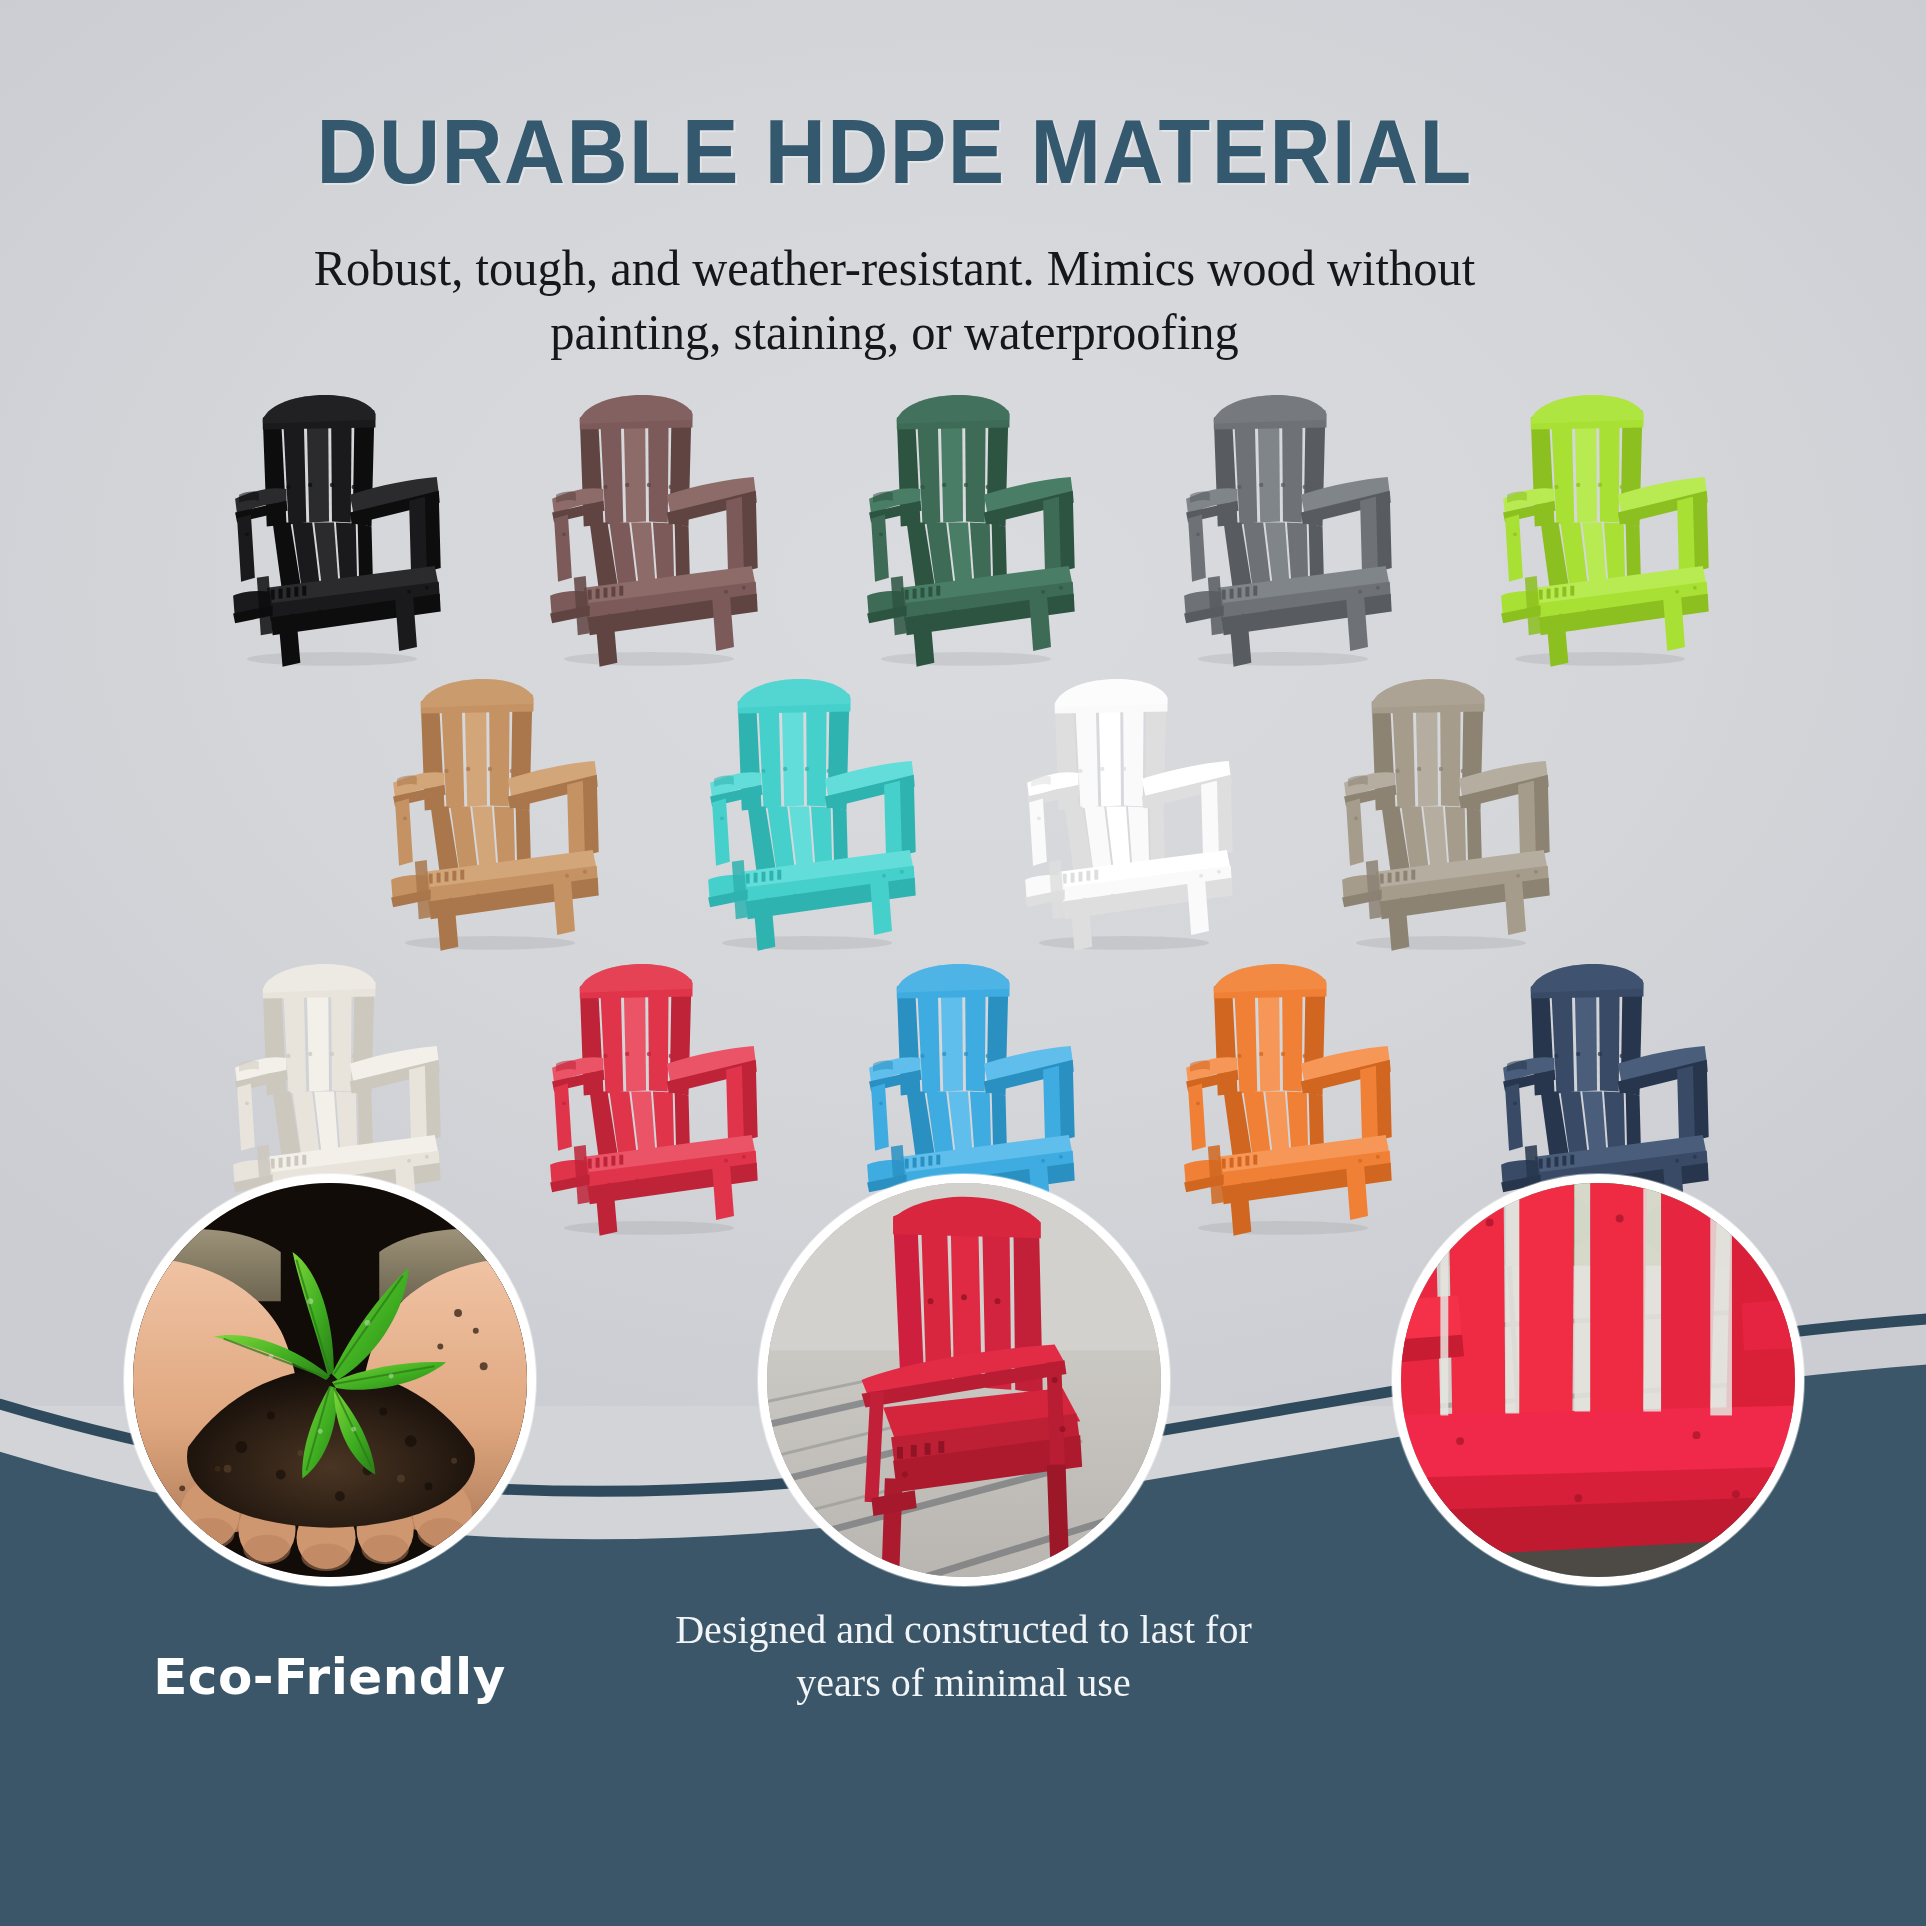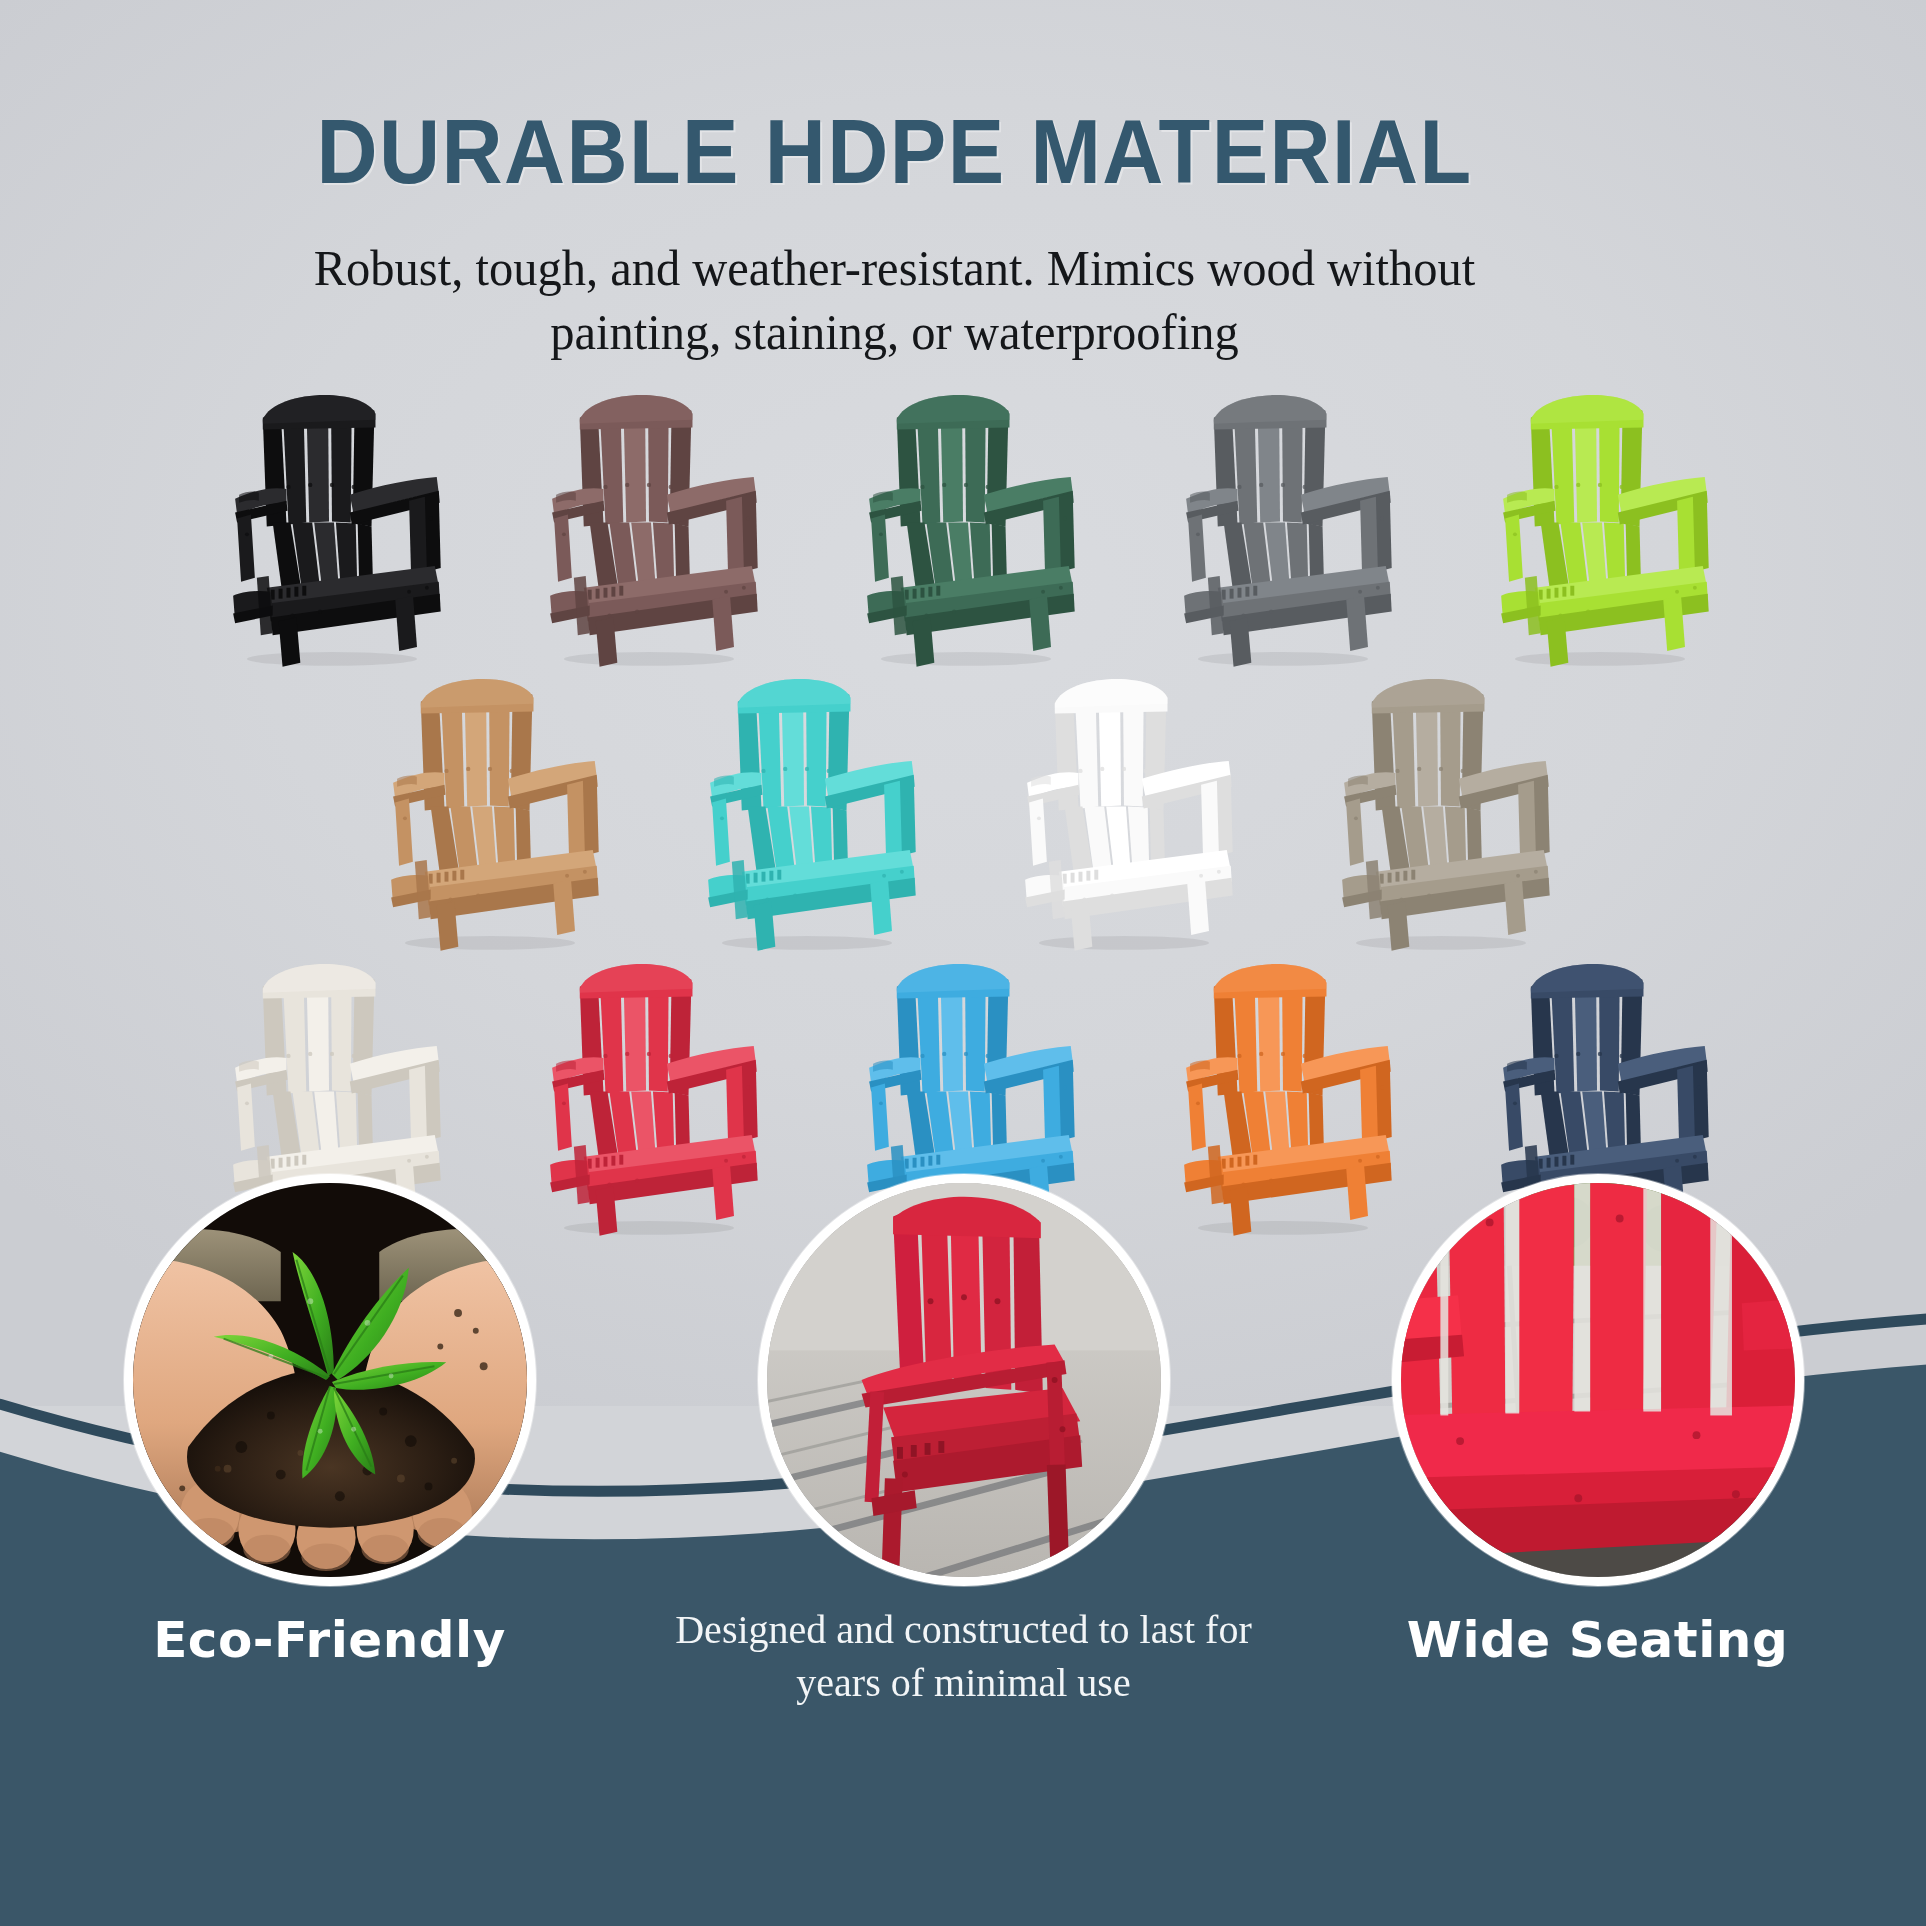--- a/index.html
+++ b/index.html
@@ -73,21 +73,21 @@
     overflow:hidden; position:relative;
     background:#8e8e8e;
     box-shadow:0 0 0 1px rgba(255,255,255,.4);
   }
   .feature-circle .photo{ position:absolute; inset:0; }
   .feature-title{
     font-family:"DejaVu Sans", sans-serif;
     font-weight:bold;
     font-size:50px;
     color:#ffffff;
-    margin-top:25px;
+    margin-top:62px;
     letter-spacing:0.5px;
   }
   .feature-desc{
     font-family:"Liberation Serif", serif;
     font-size:40px;
     color:#f2f5f7;
     line-height:1.32;
     text-align:center;
     margin-top:18px;
     width:594px;
@@ -1403,17 +1403,16 @@
           <g fill="#e6e4e0" opacity=".85">
             <rect x="40" y="-10" width="8" height="246"></rect>
             <rect x="106" y="-10" width="14" height="244"></rect>
             <rect x="176" y="-10" width="16" height="242"></rect>
             <rect x="246" y="-10" width="18" height="242"></rect>
             <rect x="314" y="-10" width="22" height="246"></rect>
           </g>
         </g>
       </svg>
     </div>
-    <div class="feature-title">Wide Seating</div>
   </div>
 
 </div>
 
 
 </body></html>

